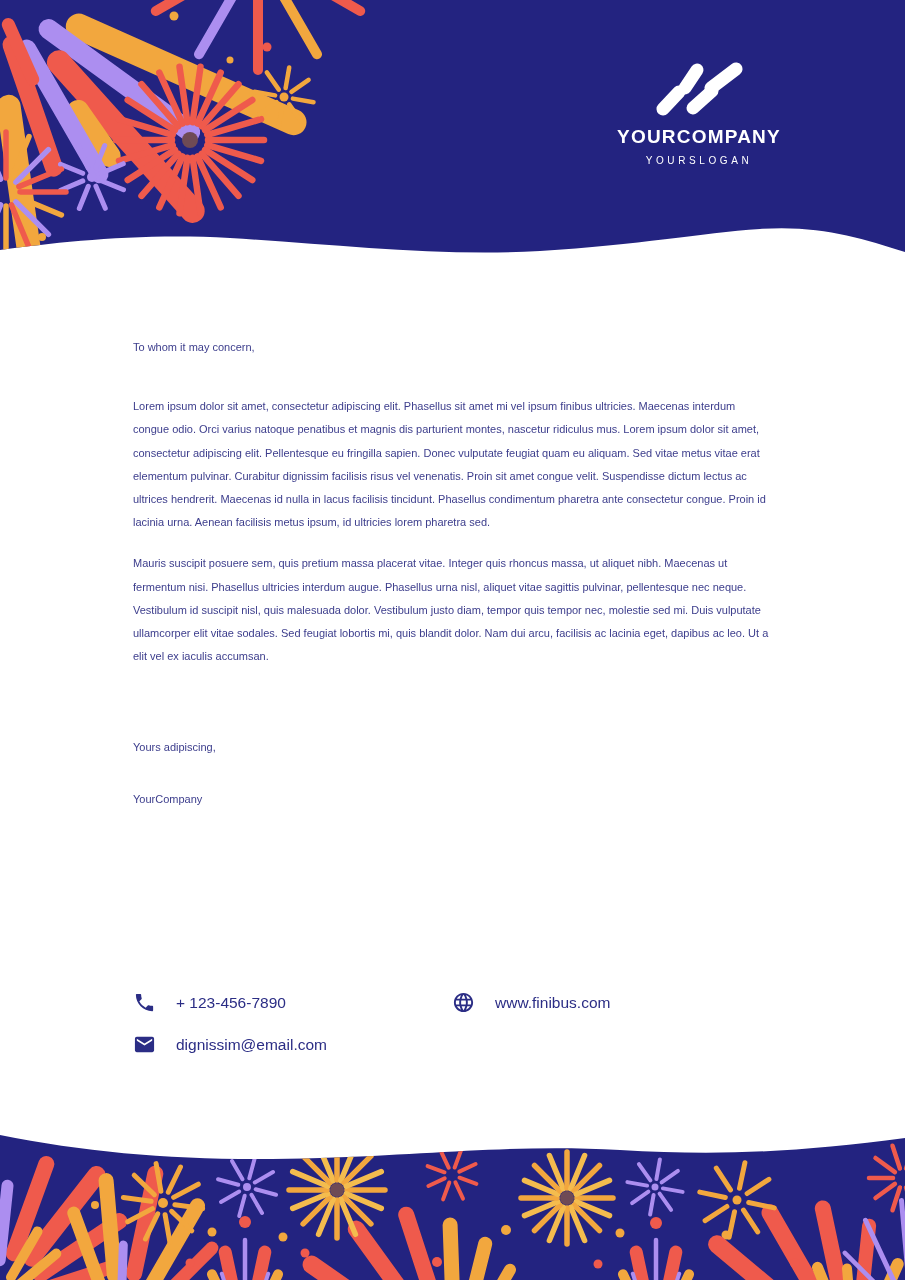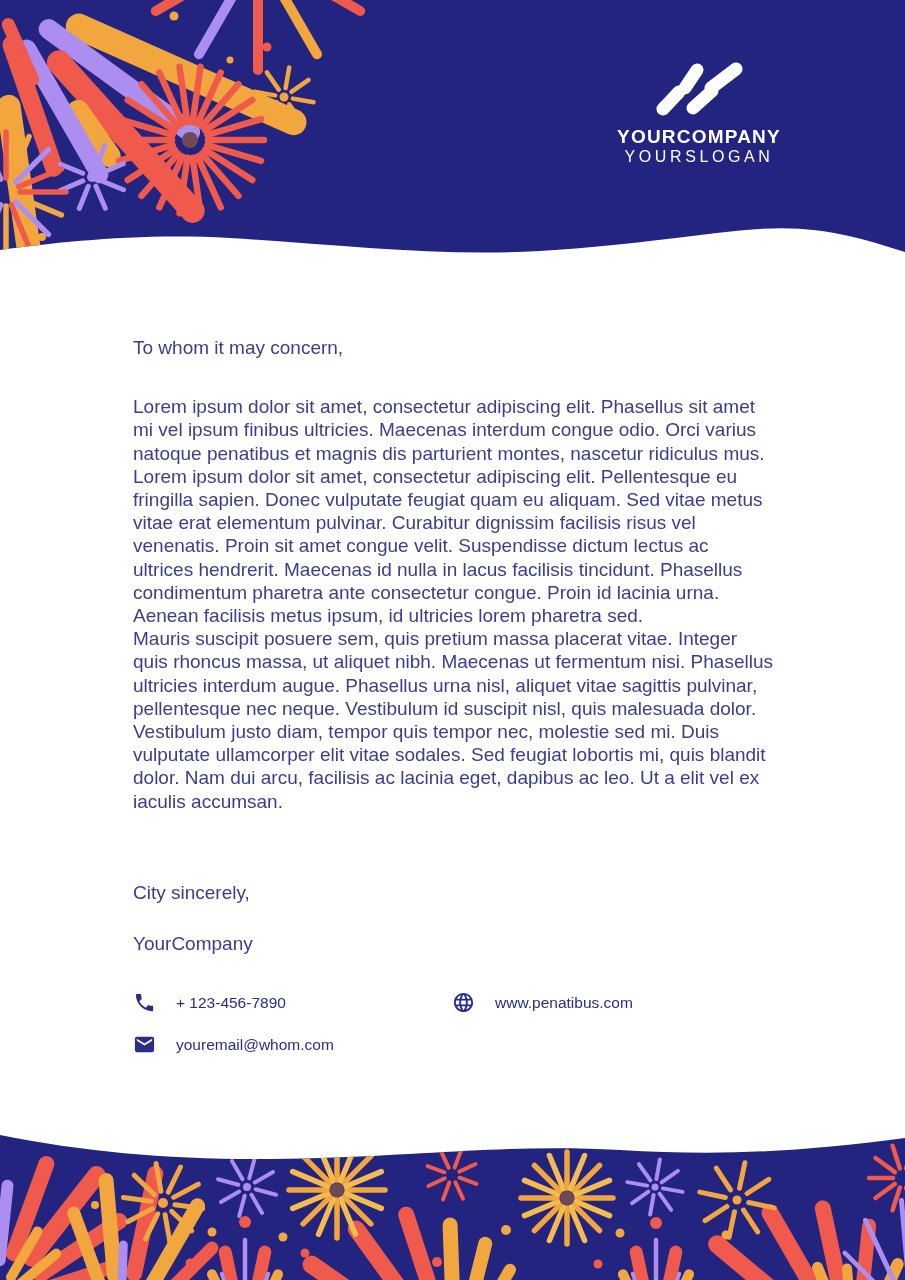--- a/index.html
+++ b/index.html
@@ -3,26 +3,26 @@
 <meta charset="utf-8">
 <style>
   html,body{margin:0;padding:0;background:#fff;}
   .page{position:relative;width:905px;height:1280px;overflow:hidden;background:#ffffff;
         font-family:"Liberation Sans", sans-serif;}
   .hero{position:absolute;top:0;left:0;width:905px;height:270px;}
   .hero svg.bg{position:absolute;inset:0;width:100%;height:100%;display:block;}
   .logo-block{position:absolute;left:604px;top:60px;width:190px;text-align:center;color:#ffffff;}
   .logo-block svg{display:block;margin:0 auto;}
   .company{font-size:19px;font-weight:700;letter-spacing:1.2px;margin-top:8px;white-space:nowrap;}
-  .slogan{font-size:16px;font-weight:400;letter-spacing:3.6px;white-space:nowrap;}
+  .slogan{font-size:10px;font-weight:400;letter-spacing:3.6px;margin-top:7px;white-space:nowrap;}
   .letter{position:absolute;left:133px;top:336px;width:641px;color:#3C3D8C;
-          font-size:19px;line-height:23.2px;}
+          font-size:11px;line-height:23.2px;}
   .letter p{margin:0;}
   .letter .p1{margin-top:36px;}
-  .letter .p2{margin-top:0;}
+  .letter .p2{margin-top:18px;}
   .letter .closing{margin-top:68px;}
   .letter .sig{margin-top:28px;}
   .contact{position:absolute;left:133px;top:991px;width:665px;display:grid;
            grid-template-columns:319px auto;row-gap:19px;color:#2B2D85;font-size:15.5px;}
   .ci{display:flex;align-items:center;gap:20px;}
   .ci svg{width:23px;height:23px;flex:none;fill:#2B2D85;}
   .foot{position:absolute;bottom:0;left:0;width:905px;height:150px;}
   .foot svg{position:absolute;inset:0;width:100%;height:100%;display:block;}
 </style>
 </head>
@@ -133,42 +133,42 @@
       </svg>
       <div class="company">YOURCOMPANY</div>
       <div class="slogan">YOURSLOGAN</div>
     </div>
   </header>
 
   <main class="letter">
     <p class="sal">To whom it may concern,</p>
     <p class="p1">Lorem ipsum dolor sit amet, consectetur adipiscing elit. Phasellus sit amet mi vel ipsum finibus ultricies. Maecenas interdum congue odio. Orci varius natoque penatibus et magnis dis parturient montes, nascetur ridiculus mus. Lorem ipsum dolor sit amet, consectetur adipiscing elit. Pellentesque eu fringilla sapien. Donec vulputate feugiat quam eu aliquam. Sed vitae metus vitae erat elementum pulvinar. Curabitur dignissim facilisis risus vel venenatis. Proin sit amet congue velit. Suspendisse dictum lectus ac ultrices hendrerit. Maecenas id nulla in lacus facilisis tincidunt. Phasellus condimentum pharetra ante consectetur congue. Proin id lacinia urna. Aenean facilisis metus ipsum, id ultricies lorem pharetra sed.</p>
     <p class="p2">Mauris suscipit posuere sem, quis pretium massa placerat vitae. Integer quis rhoncus massa, ut aliquet nibh. Maecenas ut fermentum nisi. Phasellus ultricies interdum augue. Phasellus urna nisl, aliquet vitae sagittis pulvinar, pellentesque nec neque. Vestibulum id suscipit nisl, quis malesuada dolor. Vestibulum justo diam, tempor quis tempor nec, molestie sed mi. Duis vulputate ullamcorper elit vitae sodales. Sed feugiat lobortis mi, quis blandit dolor. Nam dui arcu, facilisis ac lacinia eget, dapibus ac leo. Ut a elit vel ex iaculis accumsan.</p>
-    <p class="closing">City sincerely,</p>
+    <p class="closing">Yours adipiscing,</p>
     <p class="sig">YourCompany</p>
   </main>
 
   <section class="contact">
     <div class="ci">
       <svg viewBox="0 0 24 24">
         <path d="M6.62 10.79c1.44 2.83 3.76 5.14 6.59 6.59l2.2-2.2c.27-.27.67-.36 1.02-.24 1.12.37 2.33.57 3.57.57.55 0 1 .45 1 1V20c0 .55-.45 1-1 1-9.39 0-17-7.61-17-17 0-.55.45-1 1-1h3.5c.55 0 1 .45 1 1 0 1.25.2 2.45.57 3.57.11.35.03.74-.25 1.02l-2.2 2.2z"></path>
       </svg>
       <span>+ 123-456-7890</span>
     </div>
     <div class="ci">
       <svg viewBox="0 0 24 24">
         <path d="M11.99 2C6.47 2 2 6.48 2 12s4.47 10 9.99 10C17.52 22 22 17.52 22 12S17.52 2 11.99 2zm6.93 6h-2.95c-.32-1.25-.78-2.45-1.38-3.56 1.84.63 3.37 1.91 4.33 3.56zM12 4.04c.83 1.2 1.48 2.53 1.91 3.96h-3.82c.43-1.43 1.08-2.76 1.91-3.96zM4.26 14C4.1 13.36 4 12.69 4 12s.1-1.36.26-2h3.38c-.08.66-.14 1.32-.14 2 0 .68.06 1.34.14 2H4.26zm.82 2h2.95c.32 1.25.78 2.45 1.38 3.56-1.84-.63-3.37-1.9-4.33-3.56zm2.95-8H5.08c.96-1.66 2.49-2.93 4.33-3.56C8.81 5.55 8.35 6.75 8.03 8zM12 19.96c-.83-1.2-1.48-2.53-1.91-3.96h3.82c-.43 1.43-1.08 2.76-1.91 3.96zM14.34 14H9.66c-.09-.66-.16-1.32-.16-2 0-.68.07-1.35.16-2h4.68c.09.65.16 1.32.16 2 0 .68-.07 1.34-.16 2zm.25 5.56c.6-1.11 1.06-2.31 1.38-3.56h2.95c-.96 1.65-2.49 2.93-4.33 3.56zM16.36 14c.08-.66.14-1.32.14-2 0-.68-.06-1.34-.14-2h3.38c.16.64.26 1.31.26 2s-.1 1.36-.26 2h-3.38z"></path>
       </svg>
-      <span>www.penatibus.com</span>
+      <span>www.finibus.com</span>
     </div>
     <div class="ci">
       <svg viewBox="0 0 24 24">
         <path d="M20 4H4c-1.1 0-1.99.9-1.99 2L2 18c0 1.1.9 2 2 2h16c1.1 0 2-.9 2-2V6c0-1.1-.9-2-2-2zm0 4l-8 5-8-5V6l8 5 8-5v2z"></path>
       </svg>
-      <span>youremail@whom.com</span>
+      <span>dignissim@email.com</span>
     </div>
   </section>
 
   <footer class="foot">
     <svg viewBox="0 0 905 150" preserveAspectRatio="none">
       <defs>
         <clipPath id="fclip">
           <path d="M0,5 C100,25 200,32 320,28 C440,24 520,14 620,20 C720,26 800,22 905,8 V150 H0 Z"></path>
         </clipPath>
       </defs>

